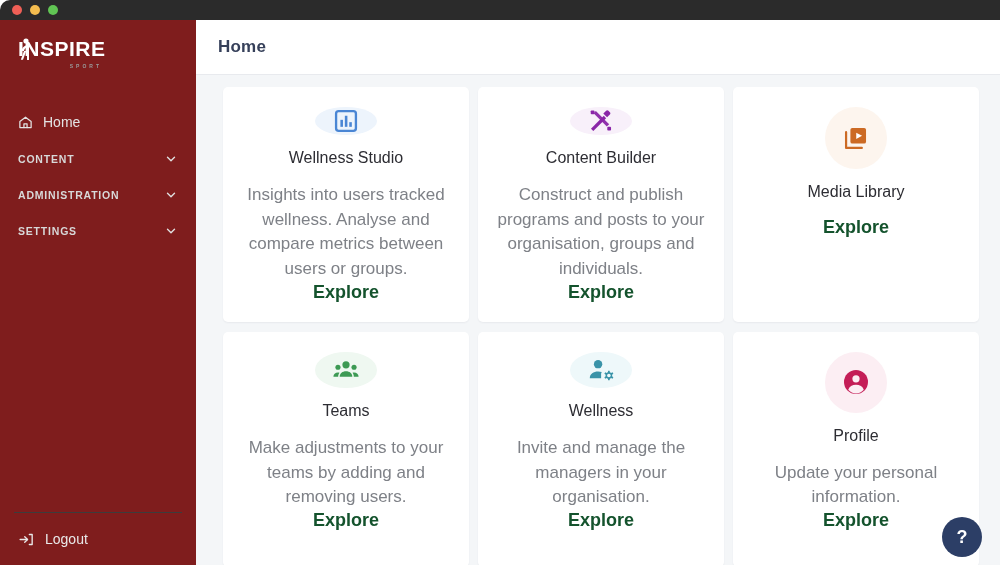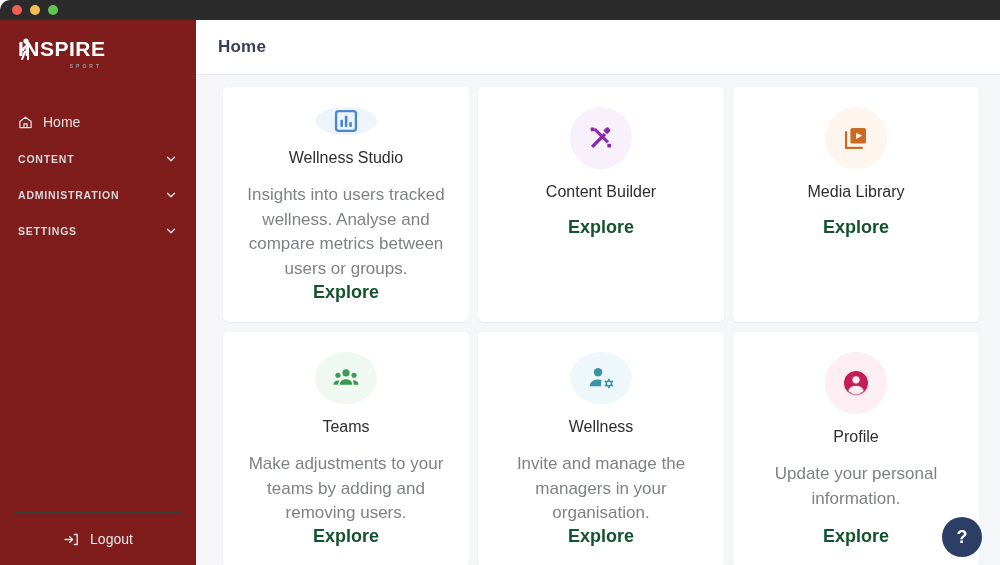--- a/index.html
+++ b/index.html
@@ -105,21 +105,20 @@
     margin: 0 14px;
   }
   .logout {
     display: flex;
     align-items: center;
     height: 52px;
     padding: 0 18px;
     cursor: pointer;
     color: #e9e9e9;
     font-size: 14px;
-    justify-content: center;
   }
   .logout .nav-label { margin-left: 10px; }
 
   
   .header {
     position: absolute;
     top: 20px; left: 196px;
     width: 804px; height: 55px;
     background: #ffffff;
     border-bottom: 1px solid #e8eaee;
@@ -146,21 +145,21 @@
   }
   .grid {
     display: grid;
     grid-template-columns: repeat(3, 246px);
     gap: 10px 9px;
   }
   .card {
     background: #ffffff;
     border-radius: 5px;
     height: 235px;
-    padding: 20px 18px 0;
+    padding: 20px 18px 16px;
     display: flex;
     flex-direction: column;
     align-items: center;
     box-shadow: 0 1px 2px rgba(30,40,70,0.06);
     cursor: pointer;
   }
   .icon-circle {
     width: 62px; height: 62px;
     border-radius: 50%;
     display: flex;
@@ -308,20 +307,21 @@
             <g fill="#8a26a8">
               <path d="M3.4 18.6 L5.4 20.6 L16.4 9.6 L14.4 7.6 Z"></path>
               <path d="M15.2 6.8 L17.2 8.8 L19.6 6.4 C20.2 5.8 20.2 5 19.6 4.4 L18.4 3.2 C17.8 2.6 17 2.6 16.4 3.2 L14 5.6 Z"></path>
               <path d="M7.6 3.4 L5.6 5.4 L17 16.8 L19 14.8 Z" opacity="0.95"></path>
               <rect x="3.2" y="3.0" width="3.2" height="3.2" rx="0.7"></rect>
               <rect x="17.4" y="17.0" width="3.2" height="3.2" rx="0.7"></rect>
             </g>
           </svg>
         </div>
         <div class="card-title">Content Builder</div>
+        <div class="card-desc">Construct and publish programs and posts to your organisation, groups and individuals.</div>
         <div class="card-link">Explore</div>
       </div>
 
       <div class="card">
         <div class="icon-circle" style="background:#fdf5ee">
           <svg width="28" height="28" viewBox="0 0 24 24">
             <path d="M3.5 7 L3.5 20.5 L17 20.5" fill="none" stroke="#cc6a24" stroke-width="1.9" stroke-linecap="round" stroke-linejoin="round"></path>
             <rect x="7.2" y="3.4" width="13.4" height="13.4" rx="1.6" fill="#cc6a24"></rect>
             <polygon points="12.2,7.4 17.2,10.1 12.2,12.8" fill="#ffffff"></polygon>
           </svg>

